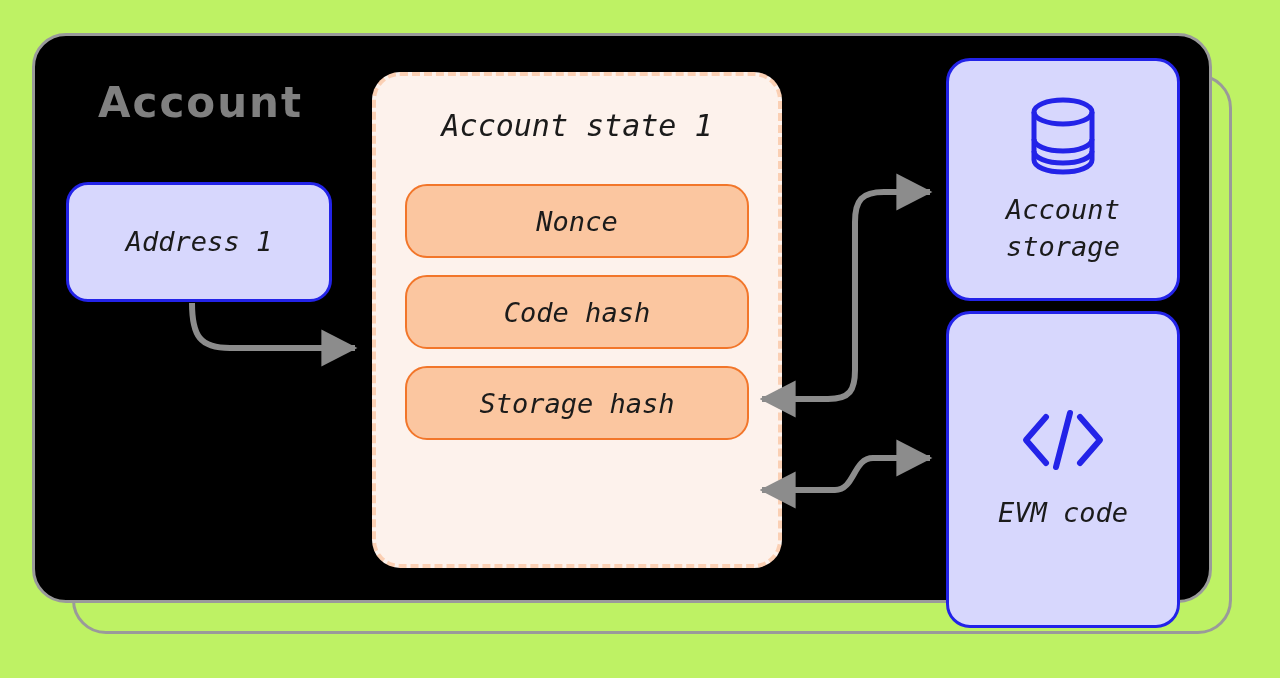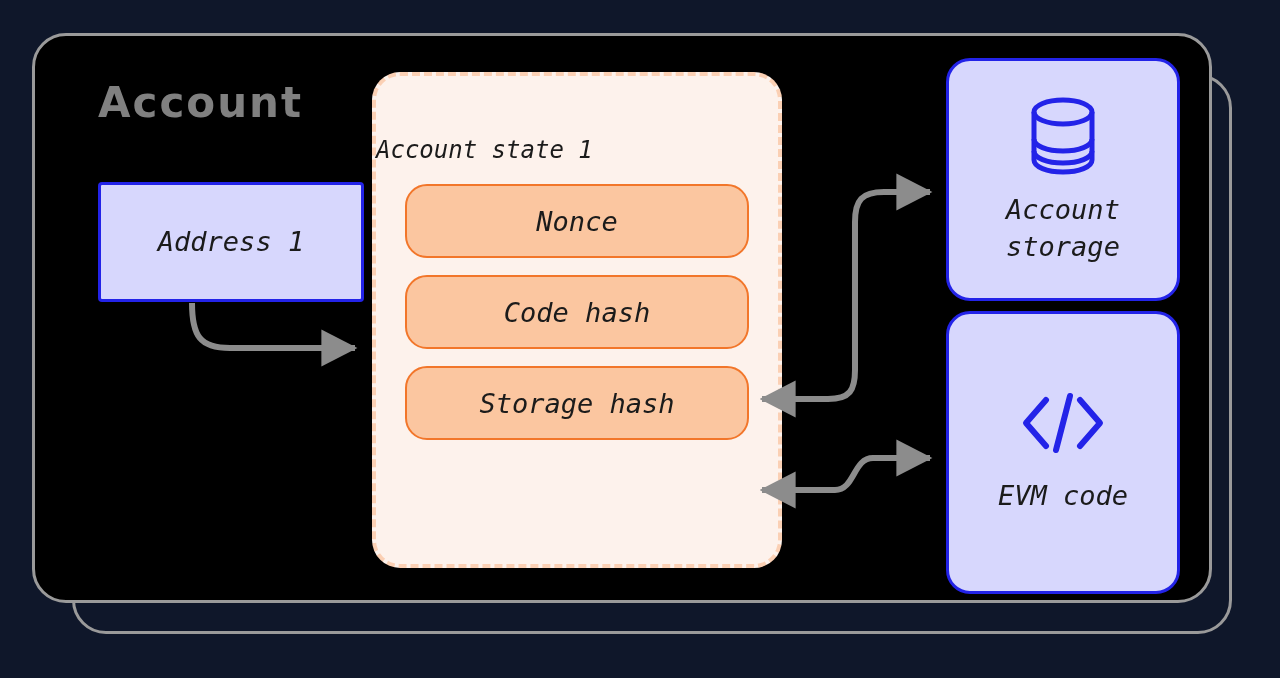--- a/index.html
+++ b/index.html
@@ -10,21 +10,21 @@
   body {
     width: 1280px;
     height: 678px;
     font-family: "DejaVu Sans Mono", monospace;
     overflow: hidden;
   }
   #stage {
     position: relative;
     width: 1280px;
     height: 678px;
-    background: #0f172a;
+    background: #bef264;
   }
 
   
   .card-back {
     position: absolute;
     left: 72px;
     top: 74px;
     width: 1160px;
     height: 560px;
     border: 3px solid #9a9a9a;
@@ -66,22 +66,21 @@
     display: flex;
     flex-direction: column;
     align-items: center;
     justify-content: center;
   }
   .address-box {
     left: 66px;
     top: 182px;
     width: 266px;
     height: 120px;
-    border-radius: 4px;
-    margin-left: 32px;
+    border-radius: 22px;
   }
   .box-label {
     font-family: "DejaVu Sans Mono", monospace;
     font-style: italic;
     font-size: 27px;
     color: #1b1b1b;
     text-align: center;
     line-height: 1.35;
     white-space: pre-line;
   }
@@ -90,21 +89,21 @@
     top: 58px;
     width: 234px;
     height: 243px;
     border-radius: 24px;
     gap: 14px;
   }
   .evm-box {
     left: 946px;
     top: 311px;
     width: 234px;
-    height: 283px;
+    height: 317px;
     border-radius: 24px;
     gap: 22px;
   }
   .icon-wrap {
     display: flex;
     align-items: center;
     justify-content: center;
   }
 
   
@@ -117,25 +116,25 @@
     background: #fdf2ec;
     border: 4px dashed #fbd0b4;
     border-radius: 28px;
     box-sizing: border-box;
   }
   .state-title {
     position: absolute;
     left: 0;
     right: 0;
     top: 32px;
+    text-align: center;
     font-family: "DejaVu Sans Mono", monospace;
     font-style: italic;
-    font-size: 24px;
+    font-size: 30px;
     color: #1b1b1b;
-    margin-top: 28px;
   }
   .pill-stack {
     position: absolute;
     left: 29px;
     top: 108px;
     width: 344px;
     display: flex;
     flex-direction: column;
     gap: 17px;
   }

